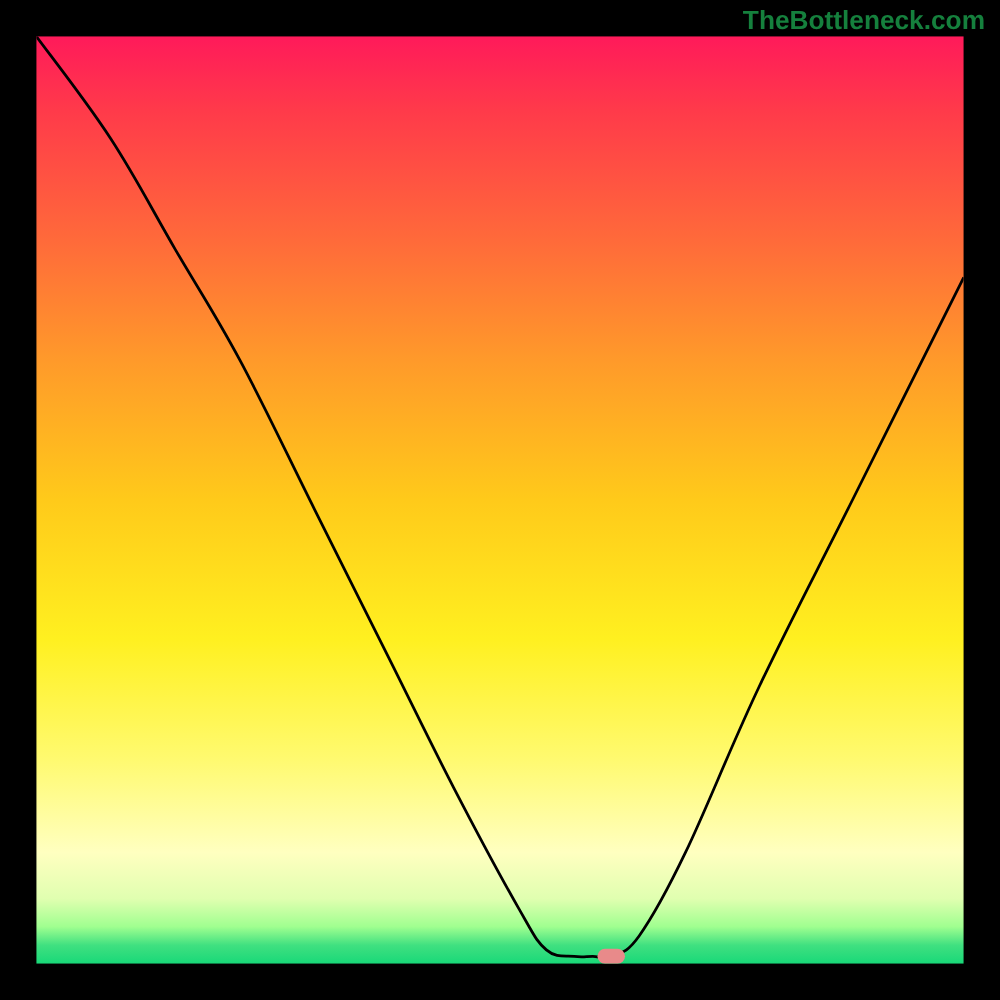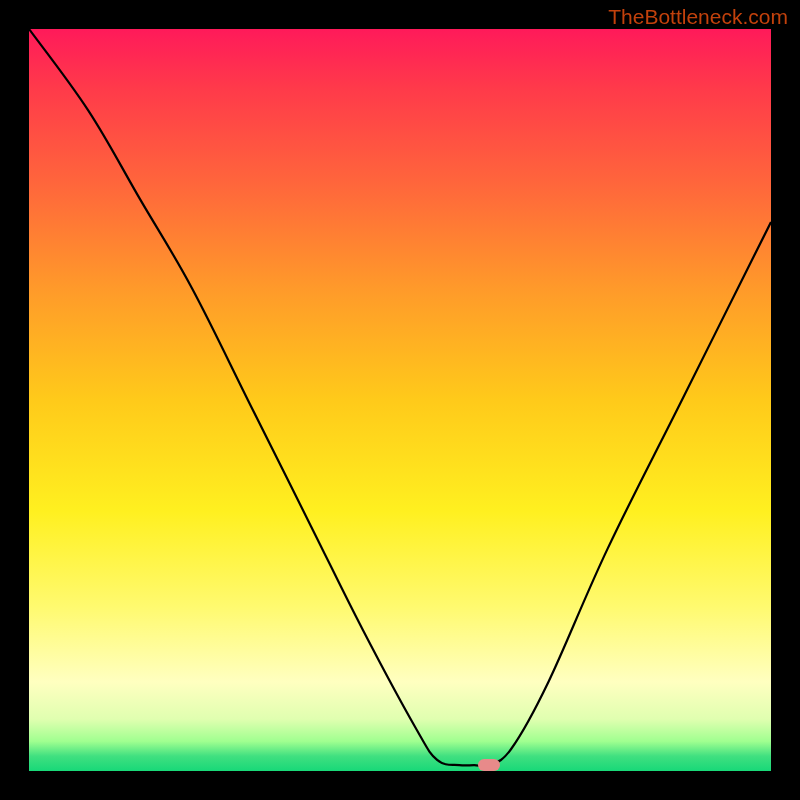--- a/index.html
+++ b/index.html
@@ -8,23 +8,23 @@
     width: 800px;
     height: 800px;
     background: #000;
     position: relative;
     font-family: Arial, sans-serif;
   }
   .watermark {
     position: absolute;
     top: 5px;
     right: 12px;
-    color: #c2410c;
+    color: #15803d;
     font-size: 21px;
-    font-weight: 400;
+    font-weight: 700;
     z-index: 10;
   }
   .plot-area {
     position: absolute;
     left: 29px;
     top: 29px;
     width: 742px;
     height: 742px;
     overflow: hidden;
   }

